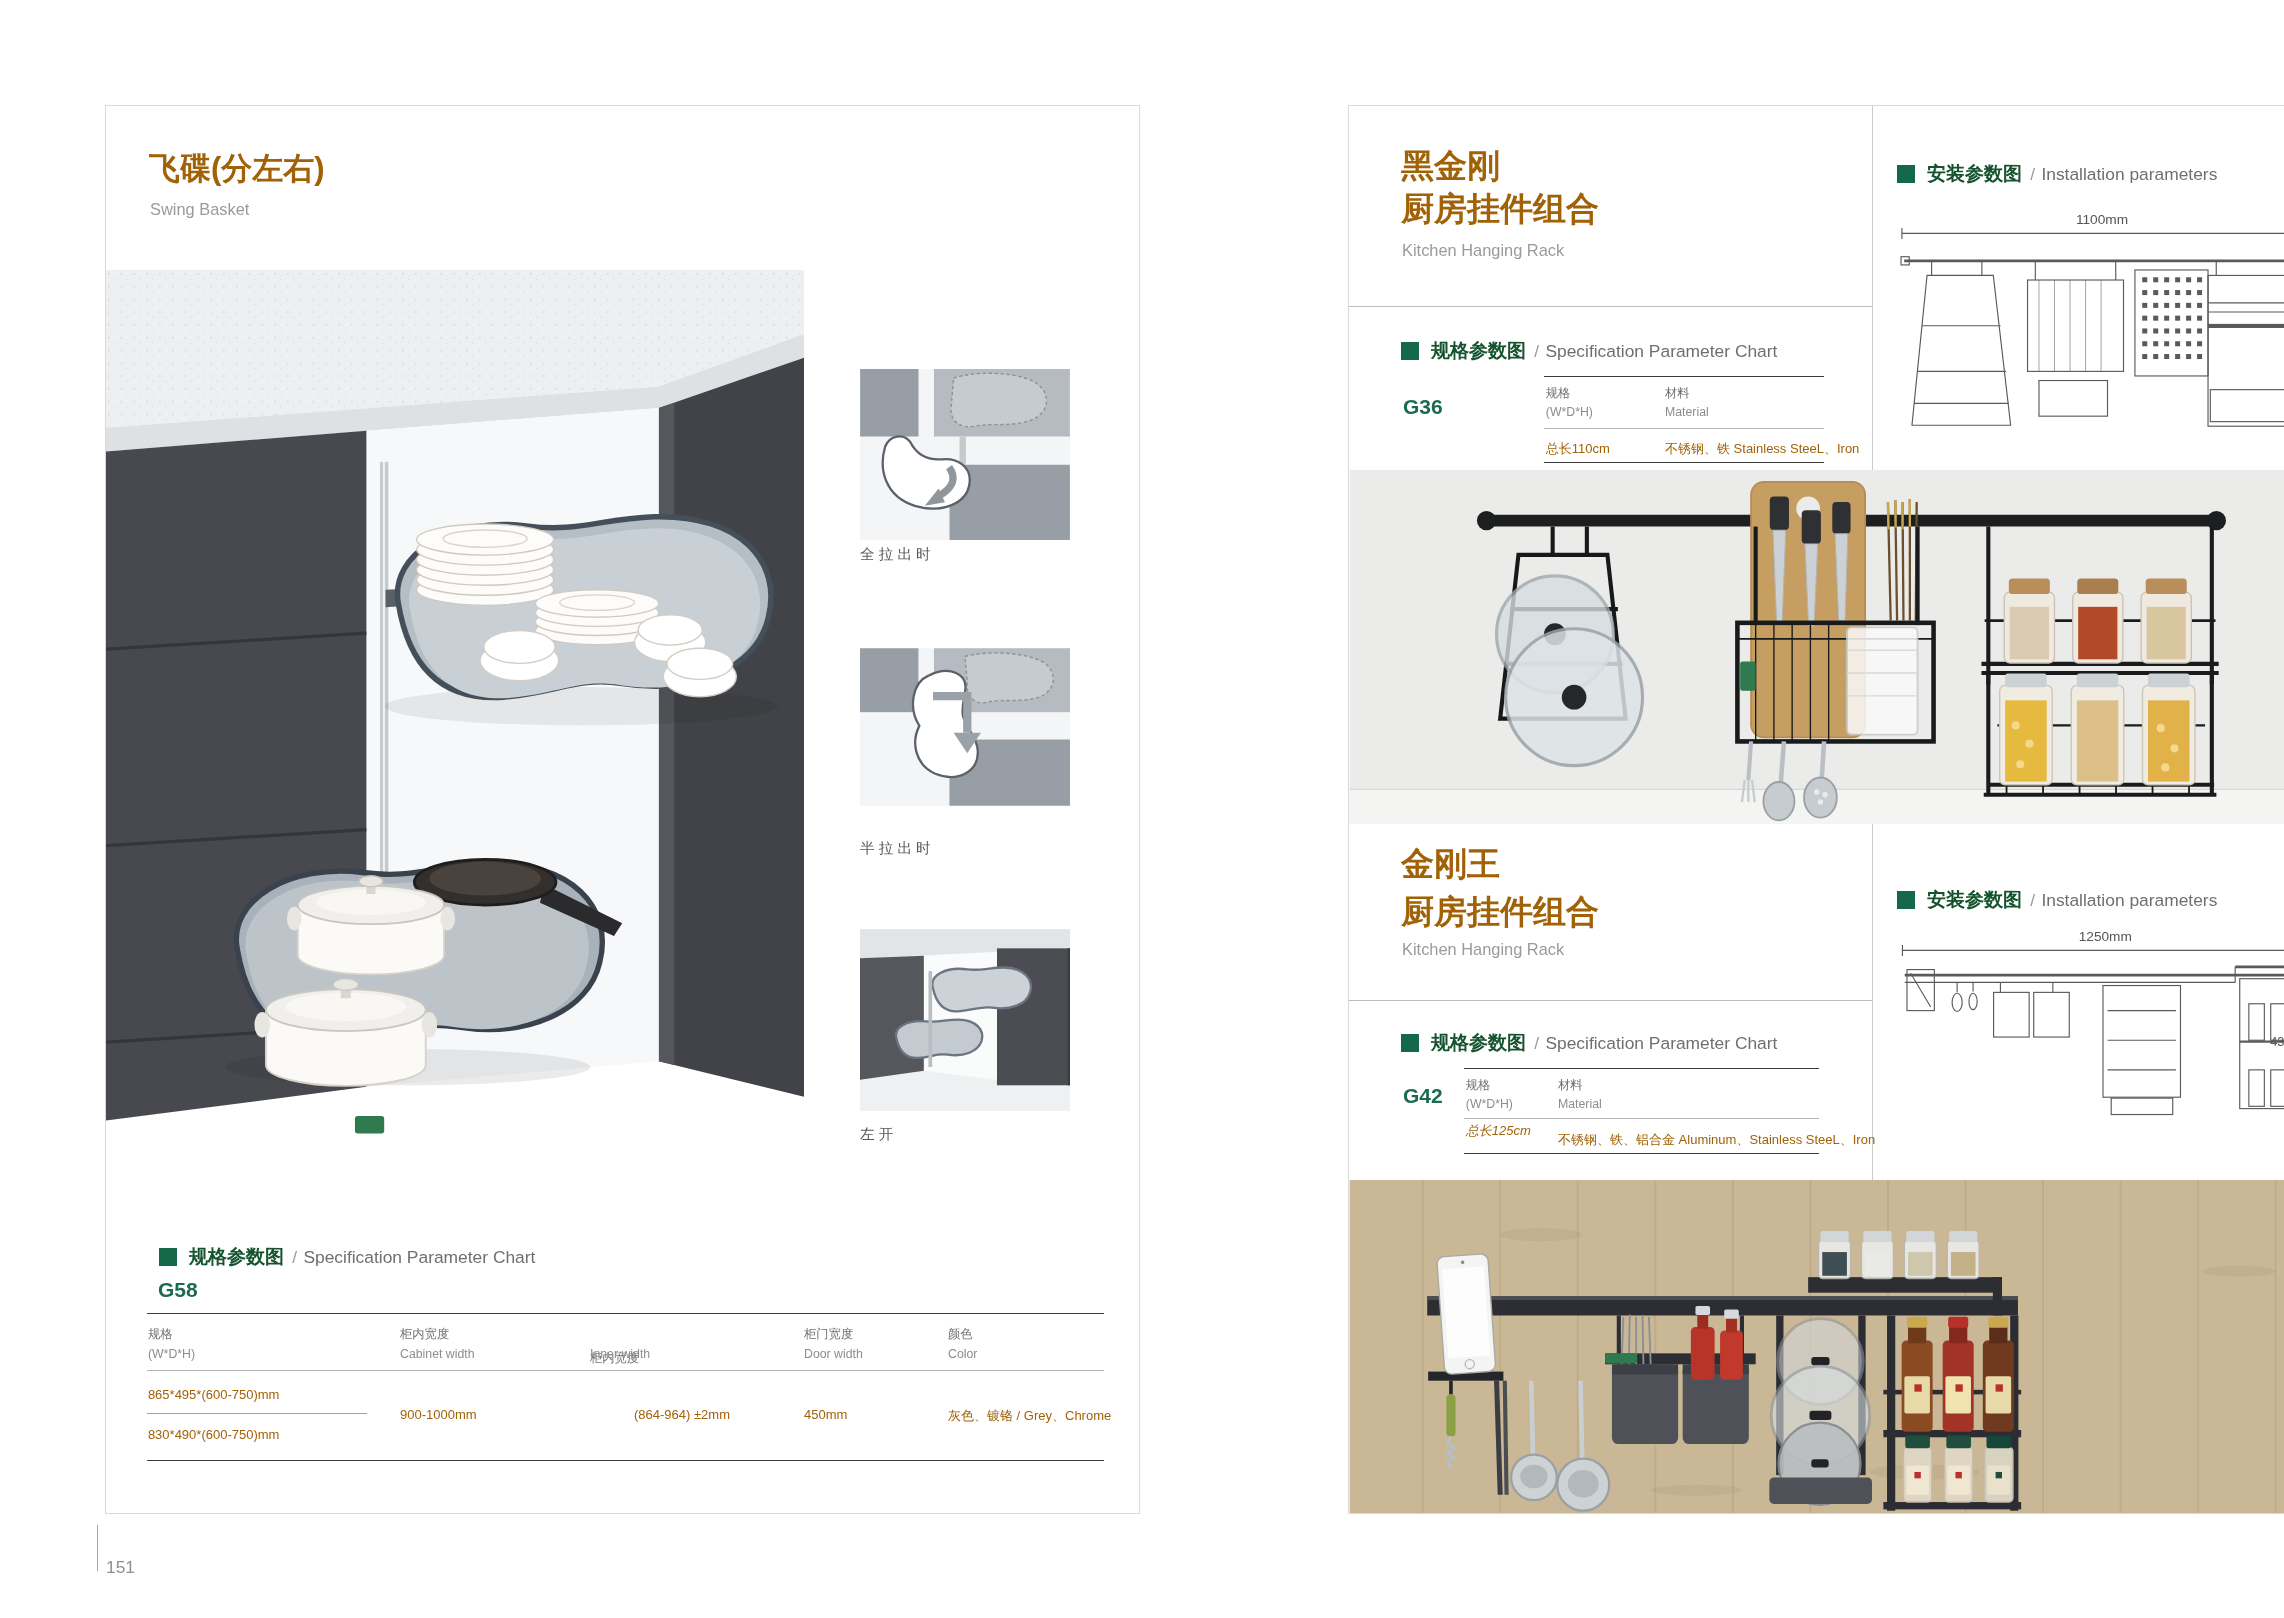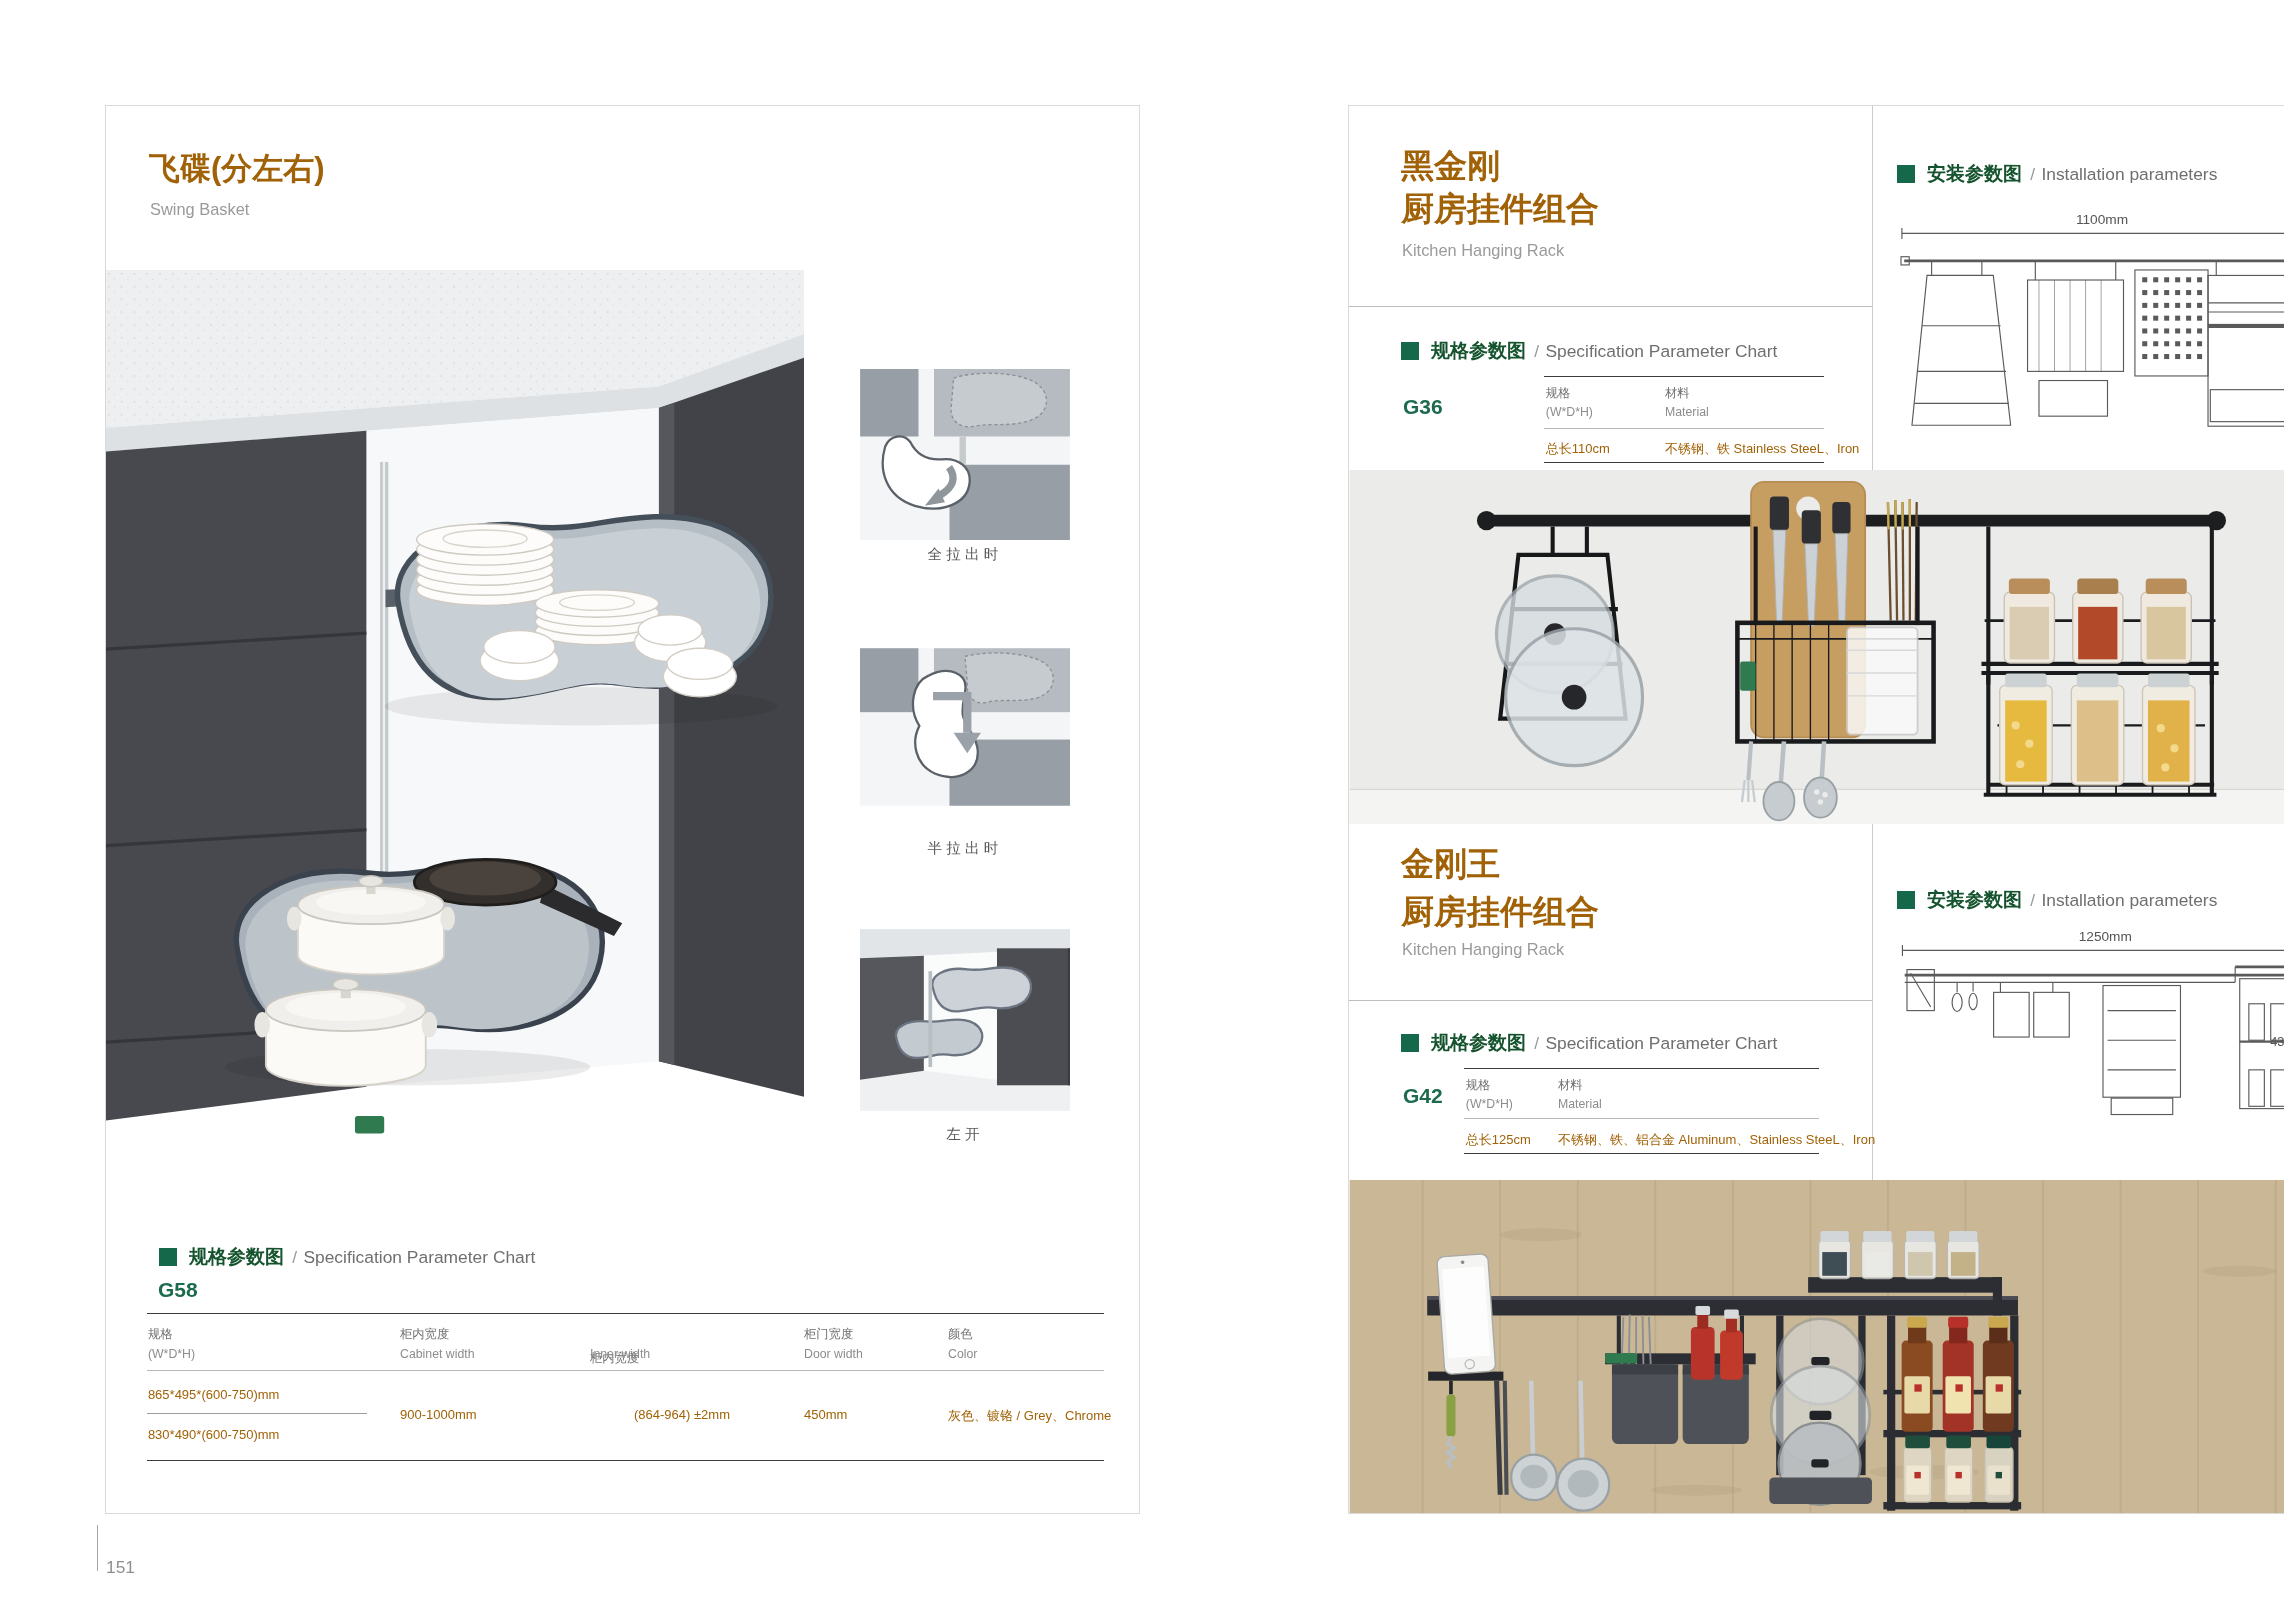--- a/index.html
+++ b/index.html
@@ -13,21 +13,21 @@
   .sq{width:18px;height:18px;background:#15694a;flex:0 0 auto;}
   .sec-zh{font-size:19px;color:#14532d;font-weight:bold;margin-left:12px;}
   .sec-sep{font-size:17.4px;color:#9a9a9a;margin:0 6.4px 0 8.2px;}
   .sec-en{font-size:17.4px;color:#6f6f6f;}
   .pcode{color:#1d6b4e;font-weight:bold;font-size:21px;}
   .t-zh{font-size:12.3px;color:#6f6f6f;}
   .t-en{font-size:12.3px;color:#8d8d8d;}
   .t-val{font-size:13px;color:#a16207;white-space:nowrap;}
   .rule-dark{position:absolute;background:#3c3c3c;height:1.4px;}
   .rule-light{position:absolute;background:#b7b7b7;height:0.5px;}
-  .caption{font-size:14.6px;color:#5a5a5a;letter-spacing:4.1px;text-align:center;}
+  .caption{font-size:14.6px;color:#5a5a5a;letter-spacing:4.1px;}
   .pageno{position:absolute;font-size:17.4px;color:#8f8f8f;}
   .tick{position:absolute;width:1.4px;background:#a5a5a5;}
   .vdiv{position:absolute;width:0.9px;background:#cccccc;}
   .hdiv{position:absolute;height:1.4px;background:#bdbdbd;}
   svg text{font-family:"Liberation Sans","DejaVu Sans",sans-serif;}
 </style>
 </head>
 <body>
 
 <div class="page" style="left:105px;width:1033px;height:1407px;">
@@ -477,21 +477,21 @@
   </div>
   <div class="abs pcode" style="left:54px;top:978px;">G42</div>
 
   <div class="abs" style="left:115px;top:962px;width:355px;height:88px;">
     <div class="rule-dark" style="left:0;top:0;width:355px;"></div>
     <div class="abs t-zh" style="left:1.8px;top:9px;">规格</div>
     <div class="abs t-en" style="left:1.8px;top:29px;">(W*D*H)</div>
     <div class="abs t-zh" style="left:94px;top:9px;">材料</div>
     <div class="abs t-en" style="left:94px;top:29px;">Material</div>
     <div class="rule-light" style="left:0;top:50px;width:355px;"></div>
-    <div class="abs t-val" style="left:1.8px;top:63px;">总长125cm</div>
+    <div class="abs t-val" style="left:1.8px;top:54px;font-style:italic;">总长125cm</div>
     <div class="abs t-val" style="left:94px;top:63px;">不锈钢、铁、铝合金  Aluminum、Stainless SteeL、Iron</div>
     <div class="rule-dark" style="left:0;top:85px;width:355px;"></div>
   </div>
 
   <div class="abs sec-head" style="left:548px;top:781px;">
     <span class="sq"></span>
     <span class="sec-zh">安装参数图</span>
     <span class="sec-sep">/</span>
     <span class="sec-en">Installation parameters</span>
   </div>

